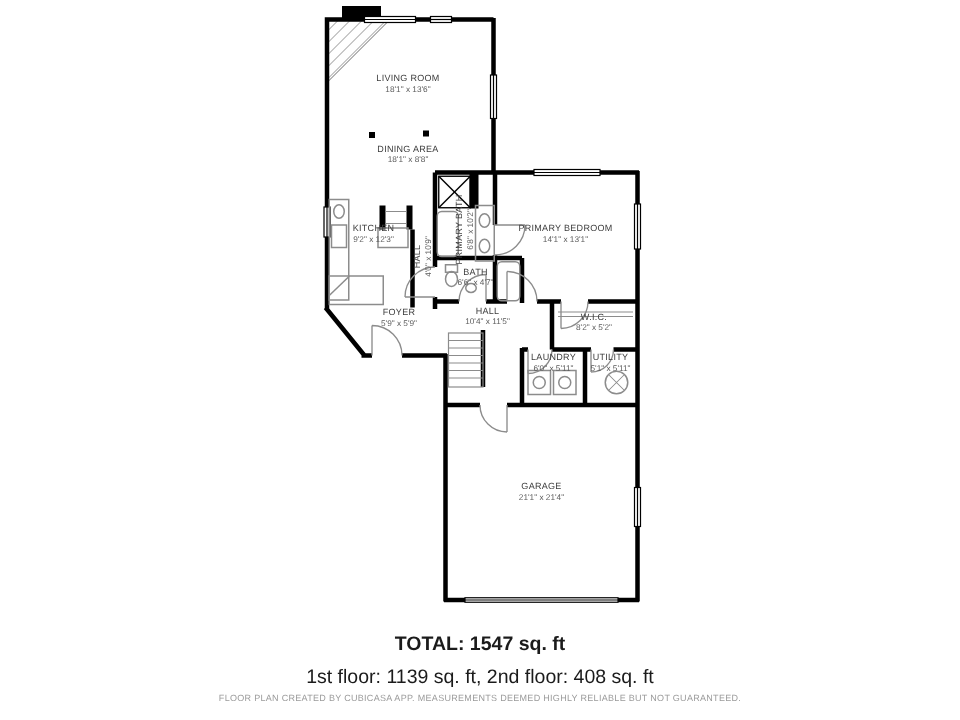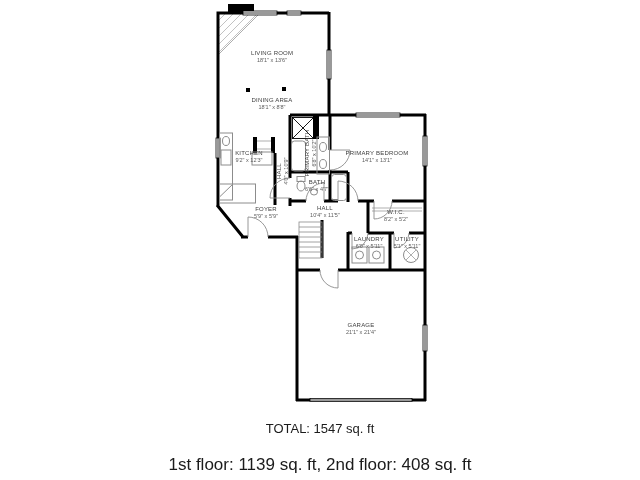--- a/index.html
+++ b/index.html
@@ -5,22 +5,22 @@
   html,body{margin:0;padding:0;background:#fff;}
   .stage{position:relative;width:640px;height:480px;background:#ffffff;overflow:hidden;
          font-family:"Liberation Sans",sans-serif;}
   svg{position:absolute;left:0;top:0;}
   .room-label{position:absolute;transform:translate(-50%,-50%);text-align:center;
               white-space:nowrap;color:#3d3d3d;line-height:1.35;}
   .room-label .rname{font-size:6px;letter-spacing:.2px;}
   .room-label .dims{font-size:5.5px;color:#5c5c5c;}
   .room-label.vertical{transform:translate(-50%,-50%) rotate(-90deg);}
   .summary{position:absolute;left:0;right:0;top:421px;text-align:center;color:#1b1b1b;}
-  .summary .total{font-size:13px;font-weight:normal;margin-bottom:1px;}
-  .summary .line{font-size:17px;line-height:1.1;margin-top:20px;}
+  .summary .total{font-size:13px;font-weight:bold;margin-bottom:1px;}
+  .summary .line{font-size:13px;line-height:1.1;margin-top:8px;}
   .summary .disclaimer{font-size:6px;color:#9b9b9b;margin-top:5px;letter-spacing:.2px;}
 </style>
 </head>
 <body>
 
 <div class="stage">
 
   <svg width="640" height="480" viewBox="0 0 640 480">
 
     <g stroke="#a8a8a8" stroke-width="0.7">

